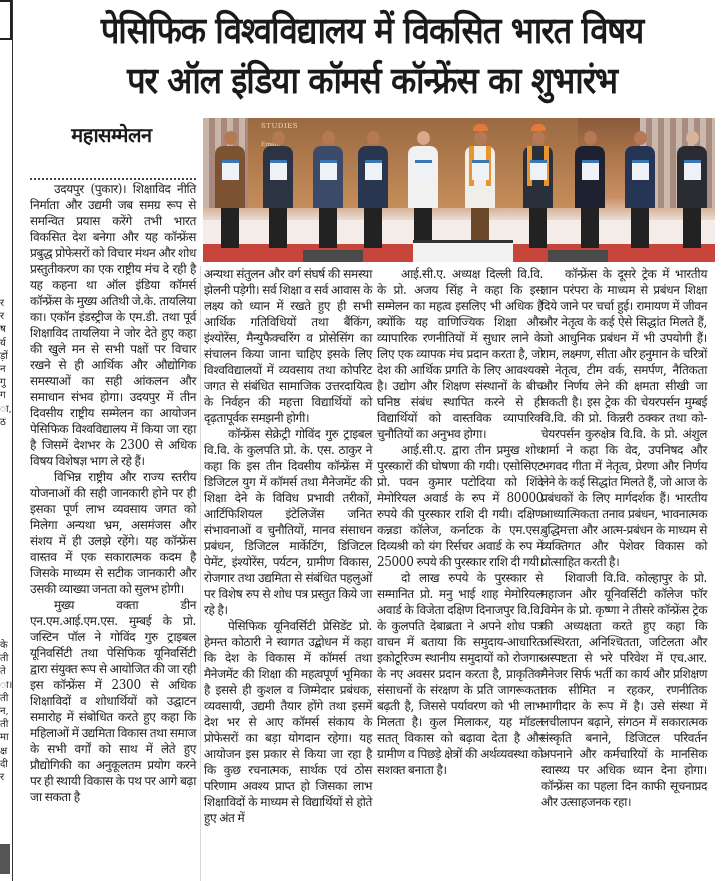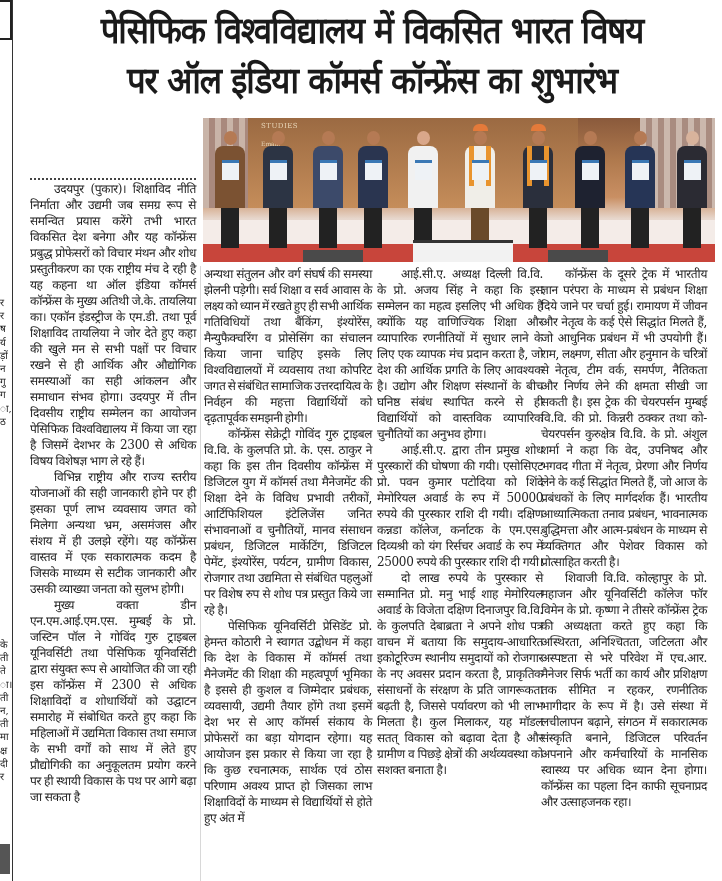--- a/index.html
+++ b/index.html
@@ -31,21 +31,21 @@
   .person { position: absolute; bottom: 14px; width: 30px; }
   .person .head { width: 13px; height: 14px; border-radius: 50%; background: #b57a54; margin: 0 auto; }
   .person .body { width: 30px; height: 62px; border-radius: 8px 8px 0 0; margin-top: 1px; position: relative; }
   .person .doc { position: absolute; left: 7px; top: 14px; width: 17px; height: 20px; background: #eef2f6; border-top: 3px solid #3a78b5; }
   .person .legs { width: 18px; height: 40px; margin: 0 auto; background: #222; }
   .person .stole { position: absolute; left: 4px; top: 0; width: 22px; height: 40px; border-left: 5px solid #e9942e; border-right: 5px solid #e9942e; }
   .person .turban { width: 15px; height: 7px; background: #e47a3a; border-radius: 6px 6px 0 0; margin: 0 auto; }
 
   .col { position: absolute; font-family: "DejaVu Serif", serif; font-size: 12px; line-height: 16px; text-align: justify; color: #1e1e1e; letter-spacing: -0.35px; word-spacing: -0.5px; }
   .col p { text-indent: 2em; }
-  .col p.noindent { text-indent: 0; font-family: Liberation Serif, serif; }
+  .col p.noindent { text-indent: 0; }
   .col .byline { font-weight: normal; }
   .c1 { left: 30px; top: 181px; width: 166px; }
   .c2 { left: 204px; top: 266px; width: 168px; }
   .c3 { left: 377px; top: 266px; width: 166px; }
   .c4 { left: 541px; top: 266px; width: 166px; }
   .vrule { position: absolute; top: 266px; width: 1px; height: 615px; background: #d8d8d8; }
 </style>
 </head>
 <body>
 
@@ -79,20 +79,21 @@
   <div class="darkbar"></div>
   <div class="rule"></div>
 </div>
 
 <h1 class="headline">
   <div>पेसिफिक विश्वविद्यालय में विकसित भारत विषय</div>
   <div>पर ऑल इंडिया कॉमर्स कॉन्फ्रेंस का शुभारंभ</div>
 </h1>
 
 <h2 class="subhead">
+  <div>महासम्मेलन</div>
 </h2>
 <div class="dotrule"></div>
 
 <div class="photo" title="Dignitaries on stage releasing publications at the conference inauguration">
   <div class="side-l"></div>
   <div class="banner"></div>
   <div class="banner-text">STUDIES</div>
   <div class="banner-text2">Email:</div>
   <div class="side-r"></div>
   <div class="table" style="left:0;width:512px;"></div>
@@ -187,20 +188,20 @@
 <div class="vrule" style="left:200px;"></div>
 
 <div class="col c2">
   <p class="noindent">अन्यथा संतुलन और वर्ग संघर्ष की समस्या झेलनी पड़ेगी। सर्व शिक्षा व सर्व आवास के लक्ष्य को ध्यान में रखते हुए ही सभी आर्थिक गतिविधियों तथा बैंकिंग, इंश्योरेंस, मैन्युफैक्चरिंग व प्रोसेसिंग का संचालन किया जाना चाहिए इसके लिए विश्वविद्यालयों में व्यवसाय तथा कोपरिट जगत से संबंधित सामाजिक उत्तरदायित्व के निर्वहन की महत्ता विद्यार्थियों को दृढ़तापूर्वक समझनी होगी।</p>
   <p>कॉन्फ्रेंस सेक्रेट्री गोविंद गुरु ट्राइबल वि.वि. के कुलपति प्रो. के. एस. ठाकुर ने कहा कि इस तीन दिवसीय कॉन्फ्रेंस में डिजिटल युग में कॉमर्स तथा मैनेजमेंट की शिक्षा देने के विविध प्रभावी तरीकों, आर्टिफिशियल इंटेलिजेंस जनित संभावनाओं व चुनौतियों, मानव संसाधन प्रबंधन, डिजिटल मार्केटिंग, डिजिटल पेमेंट, इंश्योरेंस, पर्यटन, ग्रामीण विकास, रोजगार तथा उद्यमिता से संबंधित पहलुओं पर विशेष रुप से शोध पत्र प्रस्तुत किये जा रहे है।</p>
   <p>पेसिफिक यूनिवर्सिटी प्रेसिडेंट प्रो. हेमन्त कोठारी ने स्वागत उद्बोधन में कहा कि देश के विकास में कॉमर्स तथा मैनेजमेंट की शिक्षा की महत्वपूर्ण भूमिका है इससे ही कुशल व जिम्मेदार प्रबंधक, व्यवसायी, उद्यमी तैयार होंगे तथा इसमें देश भर से आए कॉमर्स संकाय के प्रोफेसरों का बड़ा योगदान रहेगा। यह आयोजन इस प्रकार से किया जा रहा है कि कुछ रचनात्मक, सार्थक एवं ठोस परिणाम अवश्य प्राप्त हो जिसका लाभ शिक्षाविदों के माध्यम से विद्यार्थियों से होते हुए अंत में</p>
 </div>
 
 <div class="col c3">
   <p>आई.सी.ए. अध्यक्ष दिल्ली वि.वि. के प्रो. अजय सिंह ने कहा कि इस सम्मेलन का महत्व इसलिए भी अधिक है क्योंकि यह वाणिज्यिक शिक्षा और व्यापारिक रणनीतियों में सुधार लाने के लिए एक व्यापक मंच प्रदान करता है, जो देश की आर्थिक प्रगति के लिए आवश्यक है। उद्योग और शिक्षण संस्थानों के बीच घनिष्ठ संबंध स्थापित करने से ही विद्यार्थियों को वास्तविक व्यापारिक चुनौतियों का अनुभव होगा।</p>
-  <p>आई.सी.ए. द्वारा तीन प्रमुख शोध पुरस्कारों की घोषणा की गयी। एसोसिएट प्रो. पवन कुमार पटोदिया को शिंदे मेमोरियल अवार्ड के रुप में 50000 रुपये की पुरस्कार राशि दी गयी। दक्षिण कन्नडा कॉलेज, कर्नाटक के एम.एस. दिव्यश्री को यंग रिर्सचर अवार्ड के रुप में 25000 रुपये की पुरस्कार राशि दी गयी।</p>
+  <p>आई.सी.ए. द्वारा तीन प्रमुख शोध पुरस्कारों की घोषणा की गयी। एसोसिएट प्रो. पवन कुमार पटोदिया को शिंदे मेमोरियल अवार्ड के रुप में 80000 रुपये की पुरस्कार राशि दी गयी। दक्षिण कन्नडा कॉलेज, कर्नाटक के एम.एस. दिव्यश्री को यंग रिर्सचर अवार्ड के रुप में 25000 रुपये की पुरस्कार राशि दी गयी।</p>
   <p>दो लाख रुपये के पुरस्कार से सम्मानित प्रो. मनु भाई शाह मेमोरियल अवार्ड के विजेता दक्षिण दिनाजपुर वि.वि. के कुलपति देबाब्रता ने अपने शोध पत्र वाचन में बताया कि समुदाय-आधारित इकोटूरिज्म स्थानीय समुदायों को रोजगार के नए अवसर प्रदान करता है, प्राकृतिक संसाधनों के संरक्षण के प्रति जागरूकता बढ़ती है, जिससे पर्यावरण को भी लाभ मिलता है। कुल मिलाकर, यह मॉडल सतत् विकास को बढ़ावा देता है और ग्रामीण व पिछड़े क्षेत्रों की अर्थव्यवस्था को सशक्त बनाता है।</p>
 </div>
 
 <div class="col c4">
   <p>कॉन्फ्रेंस के दूसरे ट्रेक में भारतीय ज्ञान परंपरा के माध्यम से प्रबंधन शिक्षा दिये जाने पर चर्चा हुई। रामायण में जीवन और नेतृत्व के कई ऐसे सिद्धांत मिलते हैं, जो आधुनिक प्रबंधन में भी उपयोगी हैं। राम, लक्ष्मण, सीता और हनुमान के चरित्रों से नेतृत्व, टीम वर्क, समर्पण, नैतिकता और निर्णय लेने की क्षमता सीखी जा सकती है। इस ट्रेक की चेयरपर्सन मुम्बई वि.वि. की प्रो. किन्नरी ठक्कर तथा को-चेयरपर्सन कुरुक्षेत्र वि.वि. के प्रो. अंशुल शर्मा ने कहा कि वेद, उपनिषद और भगवद गीता में नेतृत्व, प्रेरणा और निर्णय लेने के कई सिद्धांत मिलते हैं, जो आज के प्रबंधकों के लिए मार्गदर्शक हैं। भारतीय आध्यात्मिकता तनाव प्रबंधन, भावनात्मक बुद्धिमत्ता और आत्म-प्रबंधन के माध्यम से व्यक्तिगत और पेशेवर विकास को प्रोत्साहित करती है।</p>
   <p>शिवाजी वि.वि. कोल्हापुर के प्रो. महाजन और यूनिवर्सिटी कॉलेज फॉर विमेन के प्रो. कृष्णा ने तीसरे कॉन्फ्रेंस ट्रेक की अध्यक्षता करते हुए कहा कि अस्थिरता, अनिश्चितता, जटिलता और अस्पष्टता से भरे परिवेश में एच.आर. मैनेजर सिर्फ भर्ती का कार्य और प्रशिक्षण तक सीमित न रहकर, रणनीतिक भागीदार के रूप में है। उसे संस्था में लचीलापन बढ़ाने, संगठन में सकारात्मक संस्कृति बनाने, डिजिटल परिवर्तन अपनाने और कर्मचारियों के मानसिक स्वास्थ्य पर अधिक ध्यान देना होगा। कॉन्फ्रेंस का पहला दिन काफी सूचनाप्रद और उत्साहजनक रहा।</p>
 </div>
 
 </body></html>

